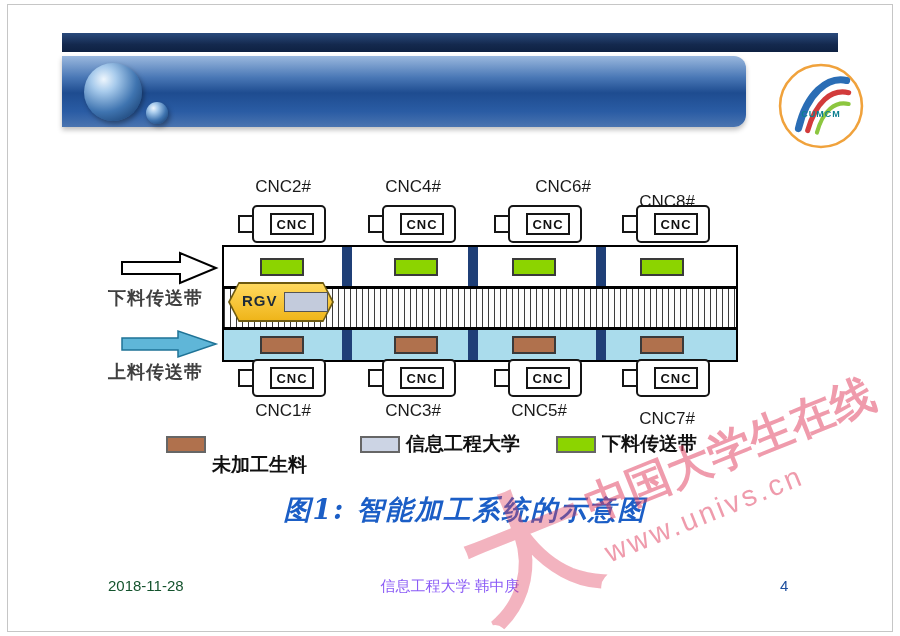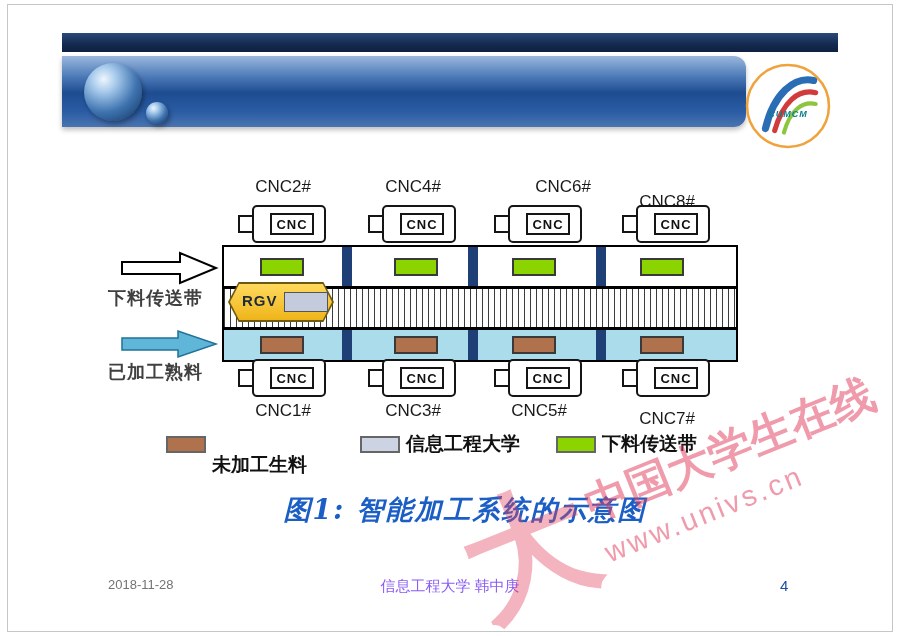--- a/index.html
+++ b/index.html
@@ -30,21 +30,21 @@
   }
   .sphere-large { left:84px; top:63px; width:58px; height:58px; }
   .sphere-small { left:146px; top:102px; width:22px; height:22px; }
   .page-title {
     position:absolute; left:186px; top:75px;
     font-size:27px; font-weight:bold; letter-spacing:2px; color:#dd0000;
     text-shadow:2px 2px 3px rgba(0,0,0,0.55), 0 0 2px rgba(255,255,255,0.4);
     white-space:nowrap;
   }
   .logo-circle {
-    position:absolute; left:745px; top:63px; width:86px; height:86px;font-style:italic;
+    position:absolute; left:778px; top:63px; width:86px; height:86px;
   }
   .logo-text {
     position:absolute; left:0; right:0; top:46px; text-align:center;
     font-size:9px; font-weight:bold; letter-spacing:1px; color:#0c7f8f;
   }
   
   .cnc-top-label, .cnc-bot-label {
     position:absolute; width:90px; text-align:center;
     font-size:17px; color:#1a1a1a;
   }
@@ -109,21 +109,21 @@
   .legend-swatch { position:absolute; width:40px; height:17px; border:2px solid #666; }
   .legend-label {
     position:absolute; font-size:19px; font-weight:bold; color:#111; white-space:nowrap;
   }
   
   .caption {
     position:absolute; left:30px; right:0; top:492px; text-align:center;
     font-family:"DejaVu Serif", serif; font-style:italic; font-weight:bold;
     font-size:27px; color:#1b5ec6; letter-spacing:2px;
   }
-  .footer-date { position:absolute; left:108px; top:577px; font-size:13px; color:#737373; }
+  .footer-date { position:absolute; left:108px; top:577px; font-size:15px; color:#14532d; }
   .footer-center { position:absolute; left:0; right:0; top:577px; text-align:center; font-size:15px; color:#8b5cf6; }
   .footer-page { position:absolute; left:780px; top:577px; font-size:15px; color:#1d4e9e; }
   
   .watermark {
     position:absolute; left:450px; top:352px; width:500px; height:260px;
     transform:rotate(-22deg); z-index:60; pointer-events:none;
     display:flex; align-items:center;
   }
   .wm-glyph {
     font-size:130px; line-height:1; font-weight:bold;
@@ -237,21 +237,21 @@
     <div class="cnc-bot-label" style="left:622px; top:409px">CNC7#</div>
 
     <svg class="flow-arrow" style="left:120px; top:251px" width="100" height="34" viewBox="0 0 100 34">
       <polygon points="2,11 60,11 60,2 96,17 60,32 60,23 2,23" fill="#ffffff" stroke="#000000" stroke-width="2"></polygon>
     </svg>
     <div class="belt-label" style="left:108px; top:286px">下料传送带</div>
 
     <svg class="flow-arrow" style="left:120px; top:329px" width="100" height="30" viewBox="0 0 100 30">
       <polygon points="2,9 58,9 58,2 96,15 58,28 58,21 2,21" fill="#5fb6d8" stroke="#1f7396" stroke-width="1.5"></polygon>
     </svg>
-    <div class="belt-label" style="left:108px; top:360px">已加工熟料</div>
+    <div class="belt-label" style="left:108px; top:360px">上料传送带</div>
   </div>
 
   <div>
     <div class="legend-swatch" style="left:166px; top:436px; background:#b0714d"></div>
     <div class="legend-label" style="left:212px; top:452px">未加工生料</div>
 
     <div class="legend-swatch" style="left:360px; top:436px; background:#ccd4e4"></div>
     <div class="legend-label" style="left:406px; top:431px">信息工程大学</div>
 
     <div class="legend-swatch" style="left:556px; top:436px; background:#8cd400"></div>

